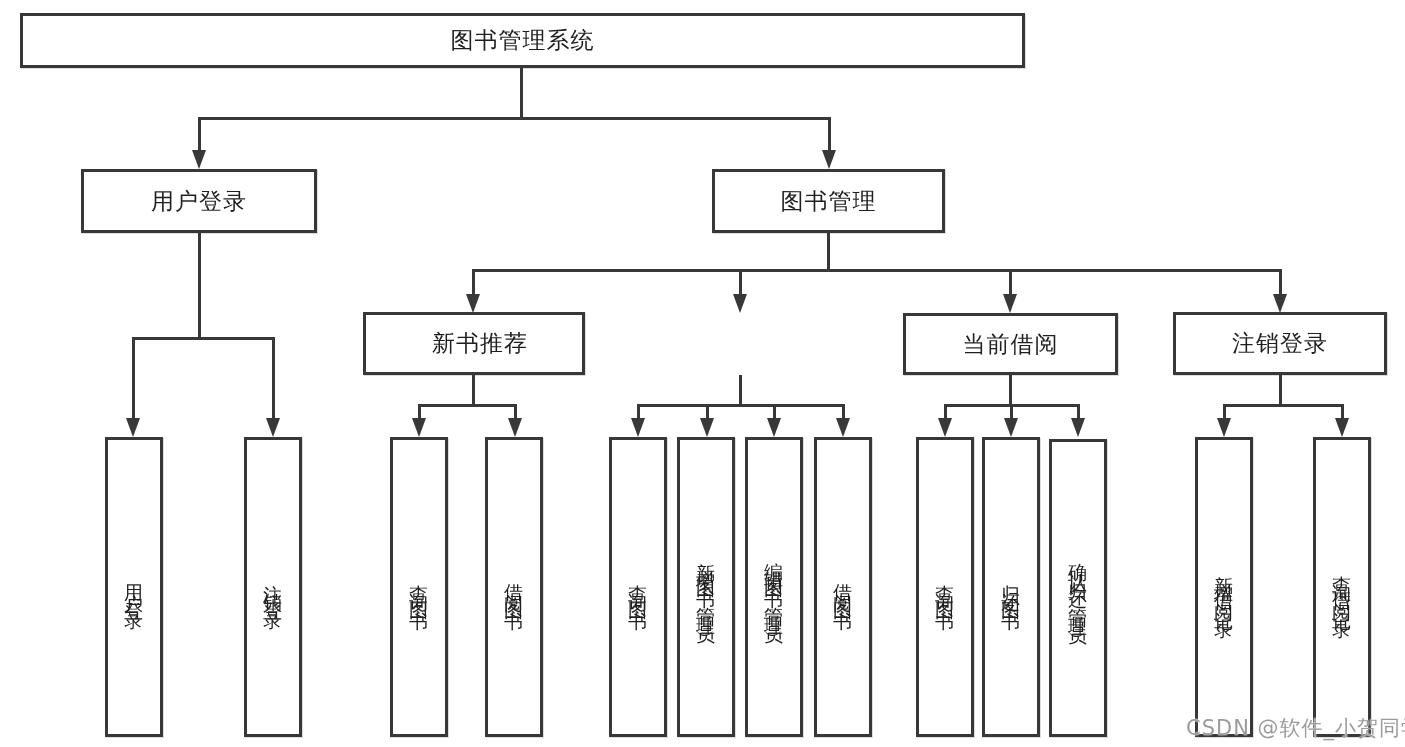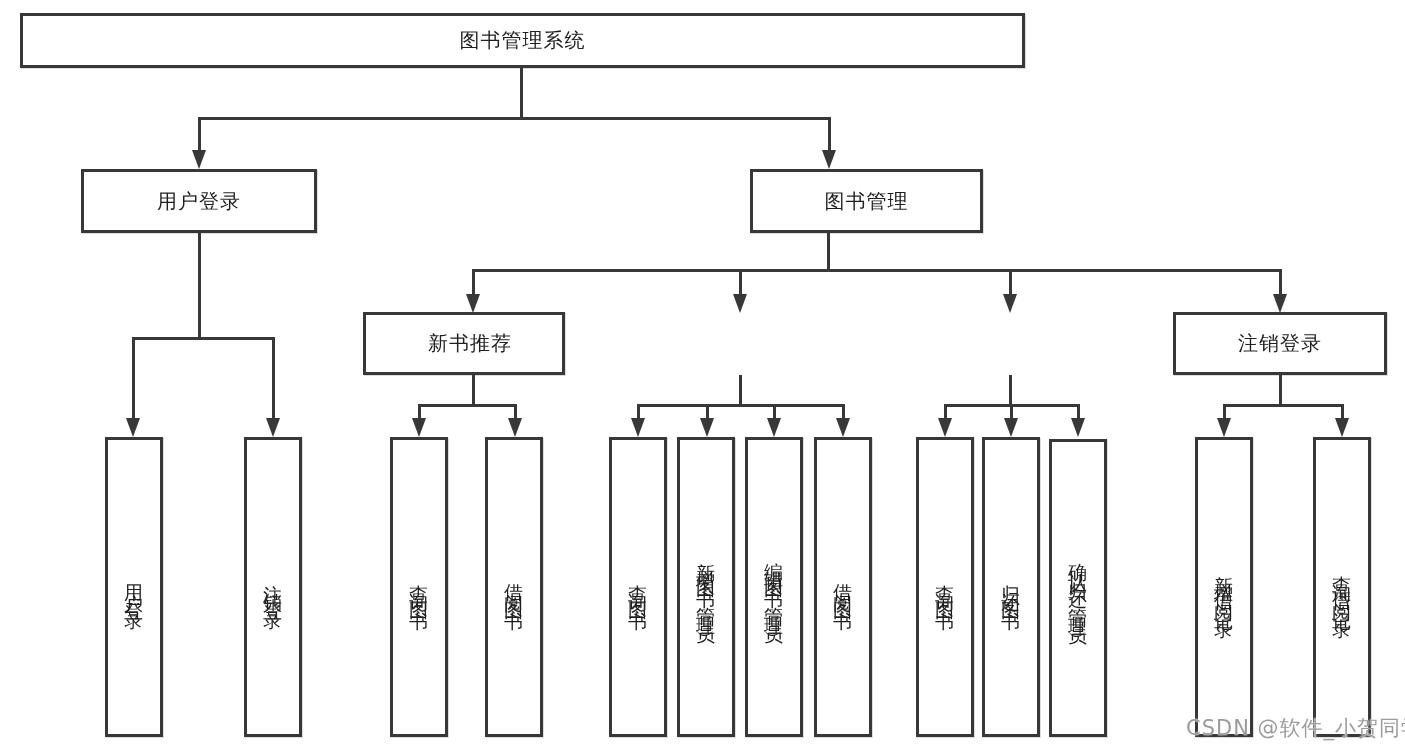--- a/index.html
+++ b/index.html
@@ -11,21 +11,21 @@
   html,body{margin:0;padding:0;background:var(--bg);}
   #canvas{
     position:relative;width:1405px;height:747px;background:var(--bg);
     font-family:"DejaVu Sans","Liberation Sans",sans-serif;
     color:var(--text);overflow:hidden;
   }
   .box{
     position:absolute;box-sizing:border-box;background:#fff;
     border:3px solid var(--line);
     display:flex;align-items:center;justify-content:center;
-    font-size:20px;letter-spacing:1px;text-align:center;
+    font-size:23px;letter-spacing:1px;text-align:center;
     box-shadow:1px 1px 0 rgba(120,120,120,.25);
   }
   .vbox{
     writing-mode:vertical-rl;text-orientation:mixed;
     letter-spacing:9px;line-height:1;font-size:19px;
     padding:6px 0;
   }
   .hl,.vl{position:absolute;background:var(--line);}
   .hl{height:3px;}
   .vl{width:3px;}
@@ -52,21 +52,21 @@
   <div class="vl" style="left:520px;top:67px;height:52px;"></div>
   <div class="hl" style="left:198px;top:117px;width:633px;"></div>
   <div class="vl" style="left:198px;top:117px;height:34px;"></div>
   <div class="arr" style="left:192px;top:150px;"></div>
   <div class="vl" style="left:828px;top:117px;height:34px;"></div>
   <div class="arr" style="left:822px;top:150px;"></div>
 
   <div class="box" style="left:81px;top:169px;width:236px;height:64px;">
     <span>用户登录</span>
   </div>
-  <div class="box" style="left:712px;top:169px;width:233px;height:64px;margin-left:38px;">
+  <div class="box" style="left:712px;top:169px;width:233px;height:64px;">
     <span>图书管理</span>
   </div>
 
   <div class="vl" style="left:198px;top:232px;height:107px;"></div>
   <div class="hl" style="left:132px;top:337px;width:143px;"></div>
   <div class="vl" style="left:132px;top:337px;height:81px;"></div>
   <div class="arr" style="left:126px;top:418px;"></div>
   <div class="vl" style="left:272px;top:337px;height:81px;"></div>
   <div class="arr" style="left:266px;top:418px;"></div>
 
@@ -74,22 +74,25 @@
   <div class="hl" style="left:472px;top:269px;width:809px;"></div>
   <div class="vl" style="left:472px;top:269px;height:26px;"></div>
   <div class="arr" style="left:466px;top:294px;"></div>
   <div class="vl" style="left:739px;top:269px;height:26px;"></div>
   <div class="arr" style="left:733px;top:294px;"></div>
   <div class="vl" style="left:1009px;top:269px;height:26px;"></div>
   <div class="arr" style="left:1003px;top:294px;"></div>
   <div class="vl" style="left:1279px;top:269px;height:26px;"></div>
   <div class="arr" style="left:1273px;top:294px;"></div>
 
-  <div class="box" style="left:363px;top:312px;width:202px;height:63px;padding-left:12px;">
+  <div class="box" style="left:363px;top:312px;width:222px;height:63px;padding-left:12px;">
     <span>新书推荐</span>
+  </div>
+  <div class="box" style="left:903px;top:313px;width:215px;height:62px;">
+    <span>当前借阅</span>
   </div>
   <div class="box" style="left:1173px;top:312px;width:214px;height:63px;">
     <span>注销登录</span>
   </div>
 
   <div class="vl" style="left:472px;top:375px;height:31px;"></div>
   <div class="hl" style="left:418px;top:404px;width:99px;"></div>
   <div class="vl" style="left:418px;top:404px;height:15px;"></div>
   <div class="arr" style="left:412px;top:418px;"></div>
   <div class="vl" style="left:514px;top:404px;height:15px;"></div>

